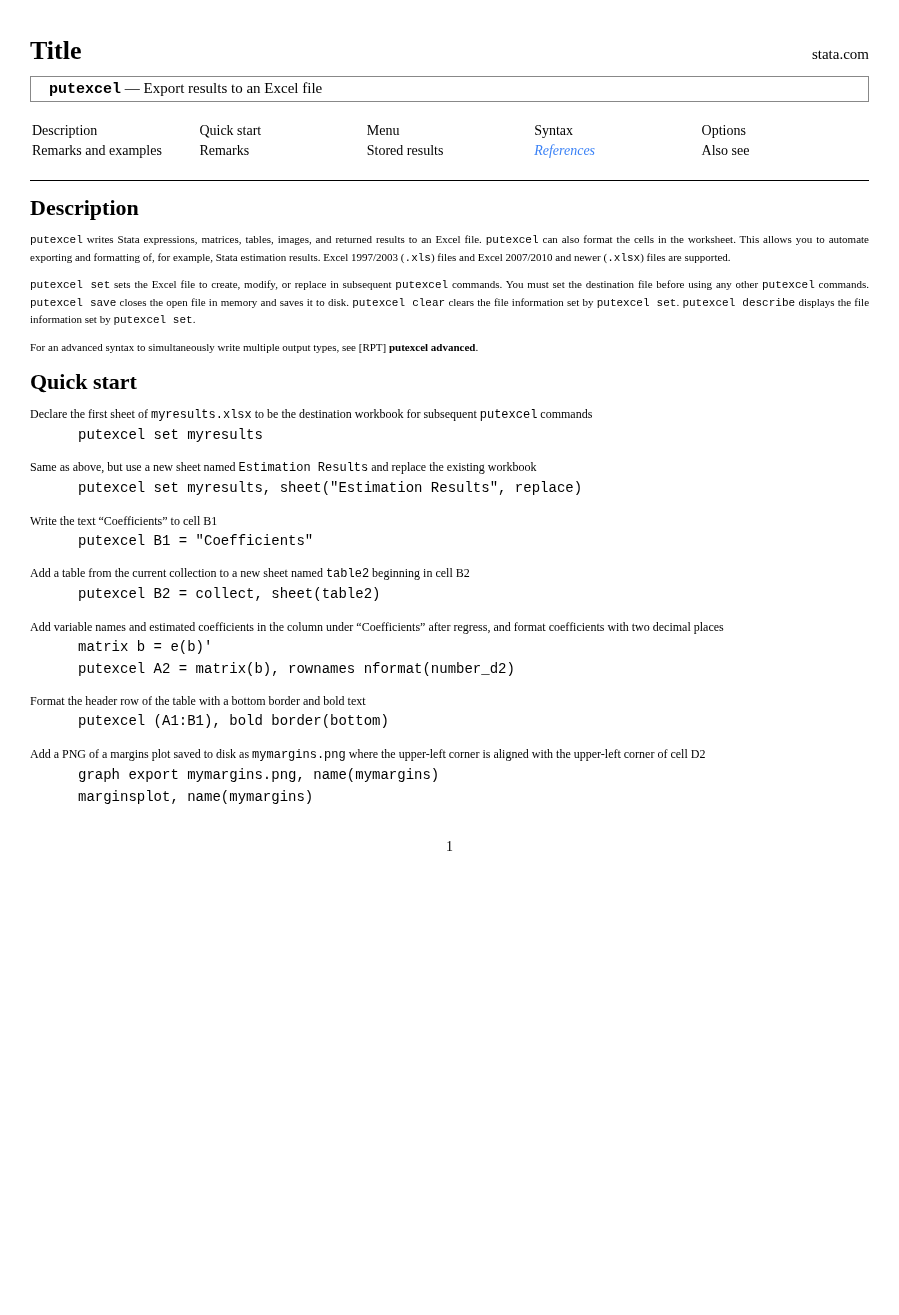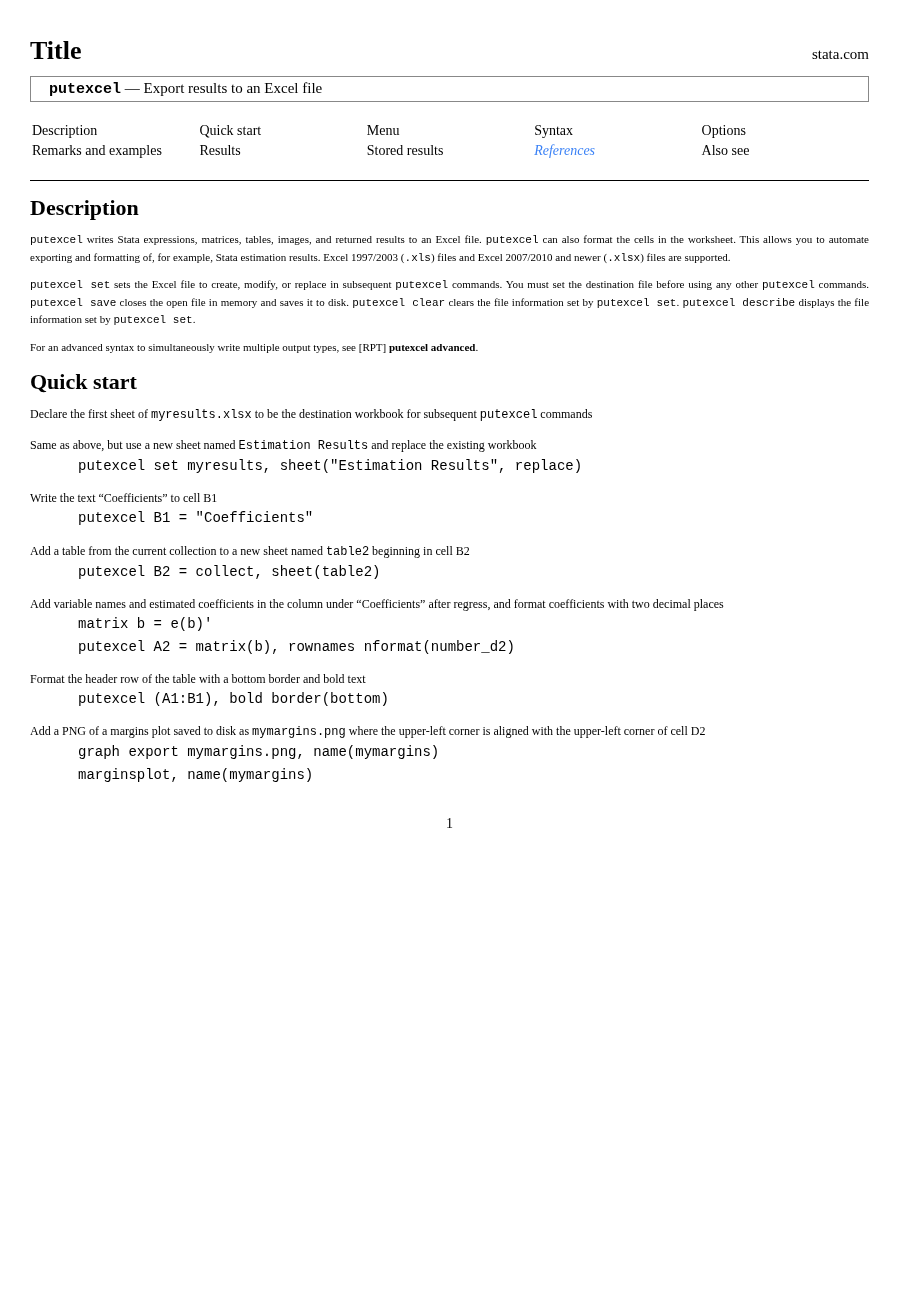--- a/index.html
+++ b/index.html
@@ -126,21 +126,21 @@
   <tbody>
       <tr>
     <td><a style="text-decoration:none;color:#000;">Description</a></td>
     <td><a style="text-decoration:none;color:#000;">Quick start</a></td>
     <td><a style="text-decoration:none;color:#000;">Menu</a></td>
     <td><a style="text-decoration:none;color:#000;">Syntax</a></td>
     <td><a style="text-decoration:none;color:#000;">Options</a></td>
   </tr>
   <tr>
     <td><a style="text-decoration:none;color:#000;">Remarks and examples</a></td>
-    <td><a style="text-decoration:none;color:#000;">Results</a></td>
+    <td><a style="text-decoration:none;color:#000;">Remarks</a></td>
     <td><a style="text-decoration:none;color:#000;">Stored results</a></td>
     <td><a style="text-decoration:none;color:#3b82f6;font-style:italic;">References</a></td>
     <td><a style="text-decoration:none;color:#000;">Also see</a></td>
   </tr>
 </tbody>
   </table>
 
 <hr class="section-divider">
 <div class="section-heading">Description</div>
 
@@ -157,20 +157,21 @@
 </p>
 
 <div class="section-heading">Quick start</div>
 
 <div class="qs-section">
 
   <div class="qs-item">
     <div class="qs-desc">
       Declare the first sheet of <span class="mono">myresults.xlsx</span> to be the destination workbook for subsequent <span class="mono">putexcel</span> commands
     </div>
+    <span class="qs-code">putexcel set myresults</span>
   </div>
 
   <div class="qs-item">
     <div class="qs-desc">
       Same as above, but use a new sheet named <span class="mono">Estimation Results</span> and replace the existing workbook
     </div>
     <span class="qs-code">putexcel set myresults, sheet("Estimation Results", replace)</span>
   </div>
 
   <div class="qs-item">

